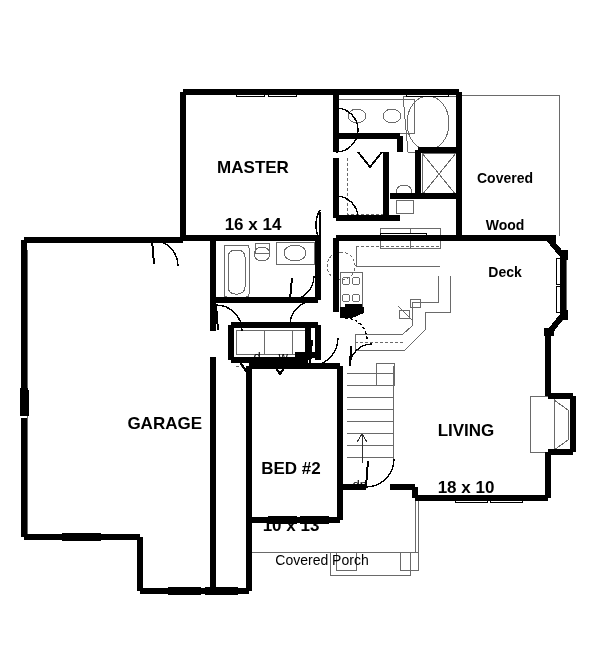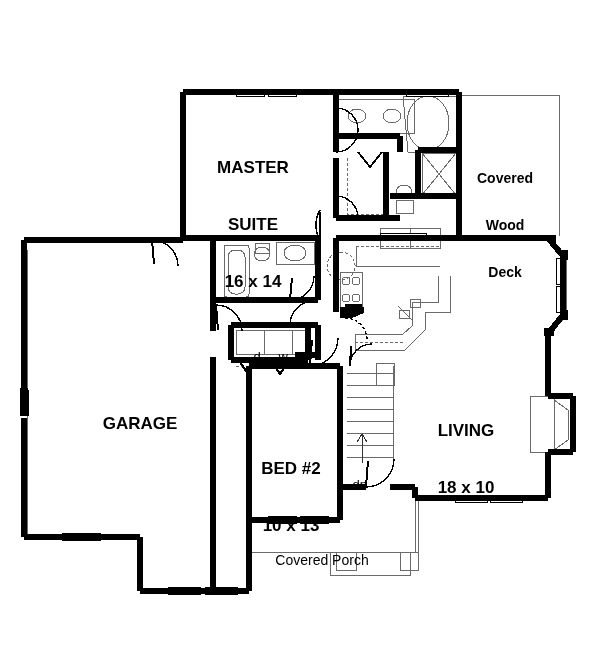--- a/index.html
+++ b/index.html
@@ -305,32 +305,31 @@
 
       <path d="M 336 108 A 22 22 0 0 1 358 130"></path>
 
       <path d="M 345 318 A 22 22 0 0 1 367 340" stroke-dasharray="3,2"></path>
     </g>
 
   </svg>
 
   <div class="room-label lbl-bold" style="left:188px; top:120px; width:130px; font-size:17px;">
     <div>MASTER</div>
-    <div>SUITE</div>
     <div>16 x 14</div>
   </div>
 
   <div class="room-label lbl-reg" style="left:461px; top:140px; width:88px; font-size:14px;font-weight:bold;">
     <div>Covered</div>
     <div>Wood</div>
     <div>Deck</div>
   </div>
 
 
-  <div class="room-label lbl-bold" style="left:78px; top:376px; width:124px; font-size:17px;">
+  <div class="room-label lbl-bold" style="left:78px; top:376px; width:124px; font-size:17px;text-align:right;">
     <div>GARAGE</div>
   </div>
 
   <div class="room-label lbl-bold" style="left:414px; top:383px; width:104px; font-size:17px;">
     <div>LIVING</div>
     <div>18 x 10</div>
   </div>
 
   <div class="room-label lbl-bold" style="left:239px; top:421px; width:104px; font-size:17px;">
     <div>BED #2</div>

